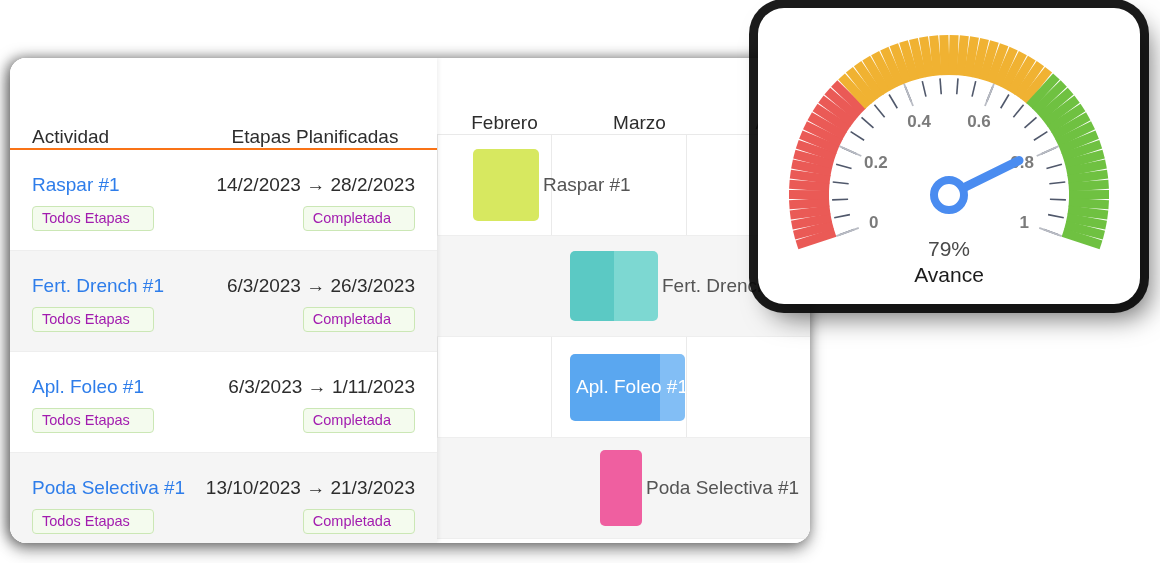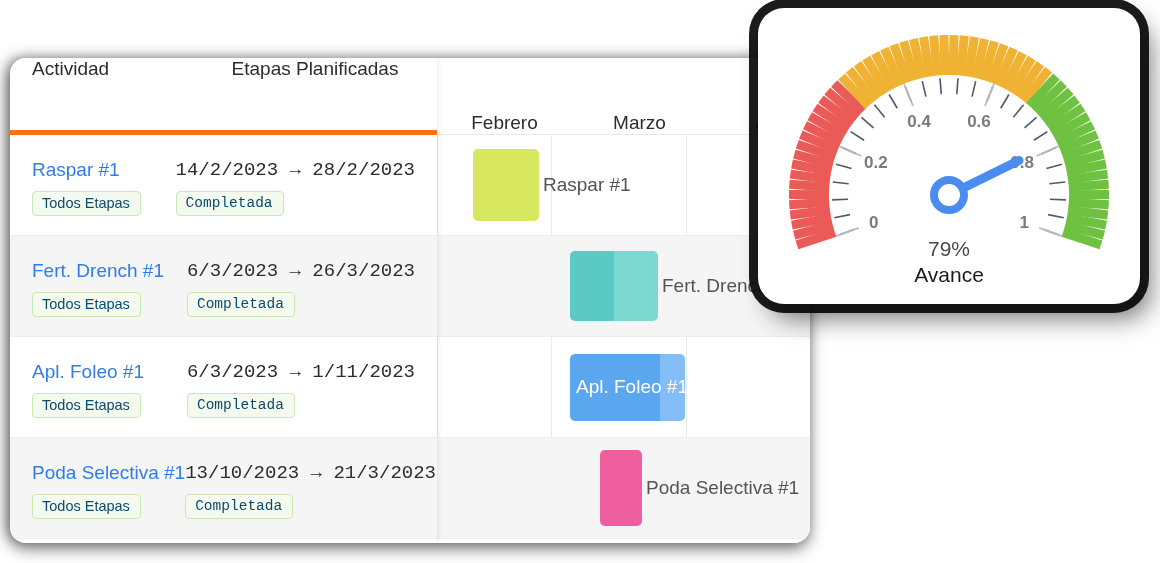--- a/index.html
+++ b/index.html
@@ -39,24 +39,24 @@
   
   .left-col {
     width: 427px;
     flex: 0 0 427px;
     background: #ffffff;
     position: relative;
     z-index: 3;
     box-shadow: 2px 0 4px rgba(0,0,0,0.06);
   }
   .left-header {
-    height: 77px;
-    display: flex;
-    align-items: flex-start;
-    border-bottom: 5px solid #f97316;
+    height: 92px;
+    display: flex;
+    align-items: flex-end;
+    border-bottom: 2px solid #f97316;
     background: #ffffff;
     box-sizing: border-box;
   }
   .th {
     font-size: 19px;
     color: #2d2d2d;
     font-weight: 400;
   }
   .th.activity { width: 205px; padding-left: 22px; box-sizing: border-box; }
   .th.dates { flex: 1; text-align: center; padding-right: 22px; box-sizing: border-box;}
@@ -73,45 +73,44 @@
 
   .cell-activity {
     width: 205px;
     padding-left: 22px;
     box-sizing: border-box;
   }
   .cell-dates {
     flex: 1;
     padding-right: 22px;
     box-sizing: border-box;
-    text-align: left;
-    font-family: Liberation Mono, monospace;
+    text-align: right;
   }
   .act-name {
     font-size: 19px;
     color: #2e7dea;
     line-height: 1.1;
     margin-bottom: 10px;
     white-space: nowrap;
   }
   .date-text {
     font-size: 19px;
     color: #2d2d2d;
     line-height: 1.1;
     margin-bottom: 10px;
     white-space: nowrap;
   }
   .badge {
     display: inline-block;
     font-size: 14.5px;
-    color: #0c4a6e;
+    color: #a21caf;
     background: #f4fbee;
     border: 1px solid #cbe7b5;
     border-radius: 4px;
-    padding: 4px 10px 5px 9px;
+    padding: 4px 23px 5px 9px;
     line-height: 1;
     white-space: nowrap;
   }
 
   
   .gantt {
     flex: 1;
     position: relative;
     background: #ffffff;
     overflow: hidden;

